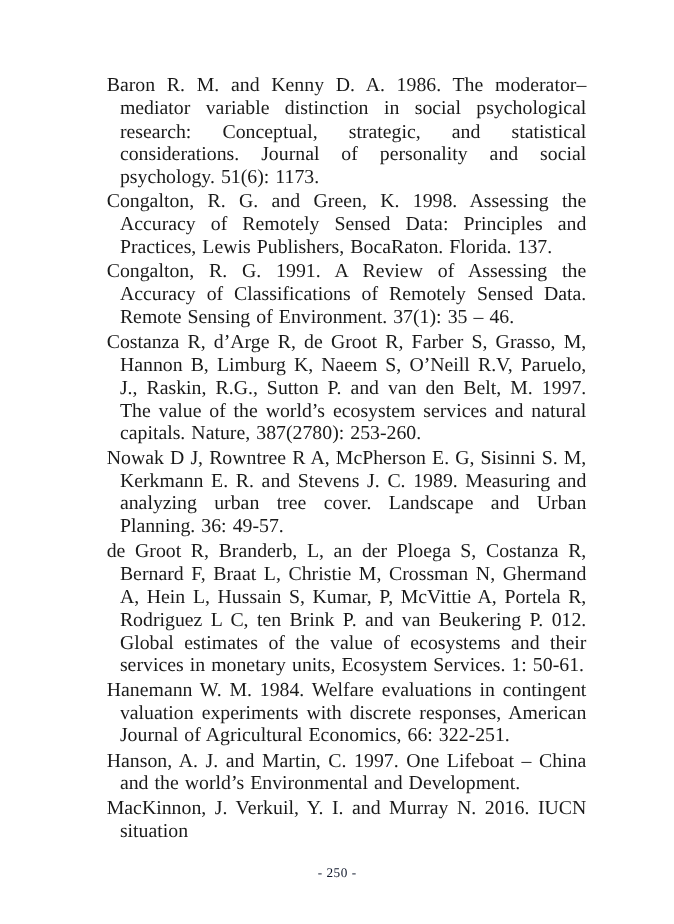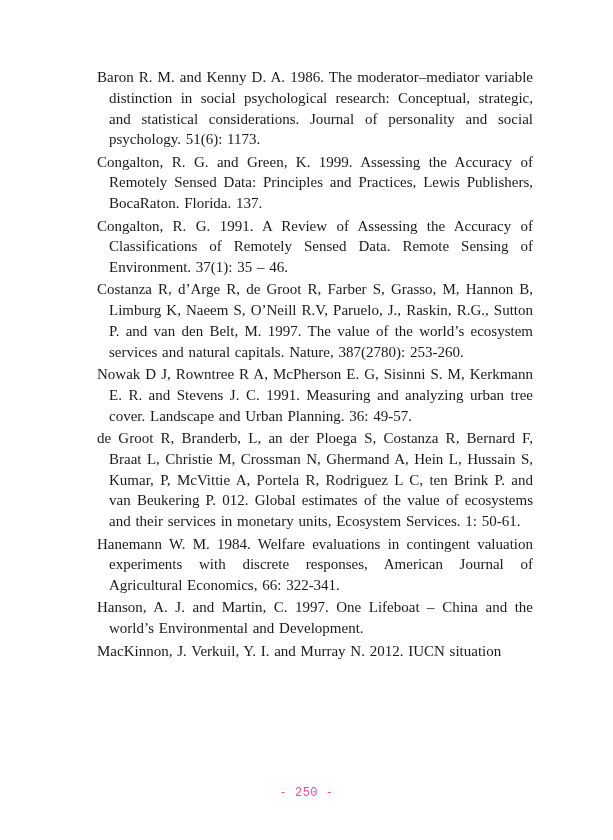--- a/index.html
+++ b/index.html
@@ -15,49 +15,49 @@
       font-family: "Liberation Serif", "DejaVu Serif", serif;
       color: #1a1a1a;
     }
     .page {
       position: absolute;
       left: 97px;
       top: 67px;
       width: 436px;
     }
     .ref {
-      font-size: 15px;
+      font-size: 18px;
       line-height: 20.8px;
       text-align: justify;
       text-align-last: left;
       padding-left: 12px;
       text-indent: -12px;
       margin: 0 0 1.5px 0;
       word-spacing: 1px;
     }
     .page-number {
       position: absolute;
       left: 0;
       width: 613px;
       top: 786px;
       text-align: center;
-      font-family: Liberation Mono, monospace;
+      font-family: Liberation Serif, serif;
       font-size: 12px;
-      color: #ec4899;
+      color: #0f172a;
       letter-spacing: 0.5px;
     }
   </style>
 </head>
 <body>
 
 <div class="page">
   <p class="ref">Baron R. M. and Kenny D. A. 1986. The moderator–mediator variable distinction in social psychological research: Conceptual, strategic, and statistical considerations. Journal of personality and social psychology. 51(6): 1173.</p>
-  <p class="ref">Congalton, R. G. and Green, K. 1999. Assessing the Accuracy of Remotely Sensed Data: Principles and Practices, Lewis Publishers, BocaRaton. Florida. 137.</p>
+  <p class="ref">Congalton, R. G. and Green, K. 1998. Assessing the Accuracy of Remotely Sensed Data: Principles and Practices, Lewis Publishers, BocaRaton. Florida. 137.</p>
   <p class="ref">Congalton, R. G. 1991. A Review of Assessing the Accuracy of Classifications of Remotely Sensed Data. Remote Sensing of Environment. 37(1): 35 – 46.</p>
   <p class="ref">Costanza R, d’Arge R, de Groot R, Farber S, Grasso, M, Hannon B, Limburg K, Naeem S, O’Neill R.V, Paruelo, J., Raskin, R.G., Sutton P. and van den Belt, M. 1997. The value of the world’s ecosystem services and natural capitals. Nature, 387(2780): 253-260.</p>
-  <p class="ref">Nowak D J, Rowntree R A, McPherson E. G, Sisinni S. M, Kerkmann E. R. and Stevens J. C. 1991. Measuring and analyzing urban tree cover. Landscape and Urban Planning. 36: 49-57.</p>
+  <p class="ref">Nowak D J, Rowntree R A, McPherson E. G, Sisinni S. M, Kerkmann E. R. and Stevens J. C. 1989. Measuring and analyzing urban tree cover. Landscape and Urban Planning. 36: 49-57.</p>
   <p class="ref">de Groot R, Branderb, L, an der Ploega S, Costanza R, Bernard F, Braat L, Christie M, Crossman N, Ghermand A, Hein L, Hussain S, Kumar, P, McVittie A, Portela R, Rodriguez L C, ten Brink P. and van Beukering P. 012. Global estimates of the value of ecosystems and their services in monetary units, Ecosystem Services. 1: 50-61.</p>
-  <p class="ref">Hanemann W. M. 1984. Welfare evaluations in contingent valuation experiments with discrete responses, American Journal of Agricultural Economics, 66: 322-341.</p>
+  <p class="ref">Hanemann W. M. 1984. Welfare evaluations in contingent valuation experiments with discrete responses, American Journal of Agricultural Economics, 66: 322-251.</p>
   <p class="ref">Hanson, A. J. and Martin, C. 1997. One Lifeboat – China and the world’s Environmental and Development.</p>
-  <p class="ref">MacKinnon, J. Verkuil, Y. I. and Murray N. 2012. IUCN situation</p>
+  <p class="ref">MacKinnon, J. Verkuil, Y. I. and Murray N. 2016. IUCN situation</p>
 </div>
 
 <div class="page-number">- 250 -</div>
 
 </body></html>

